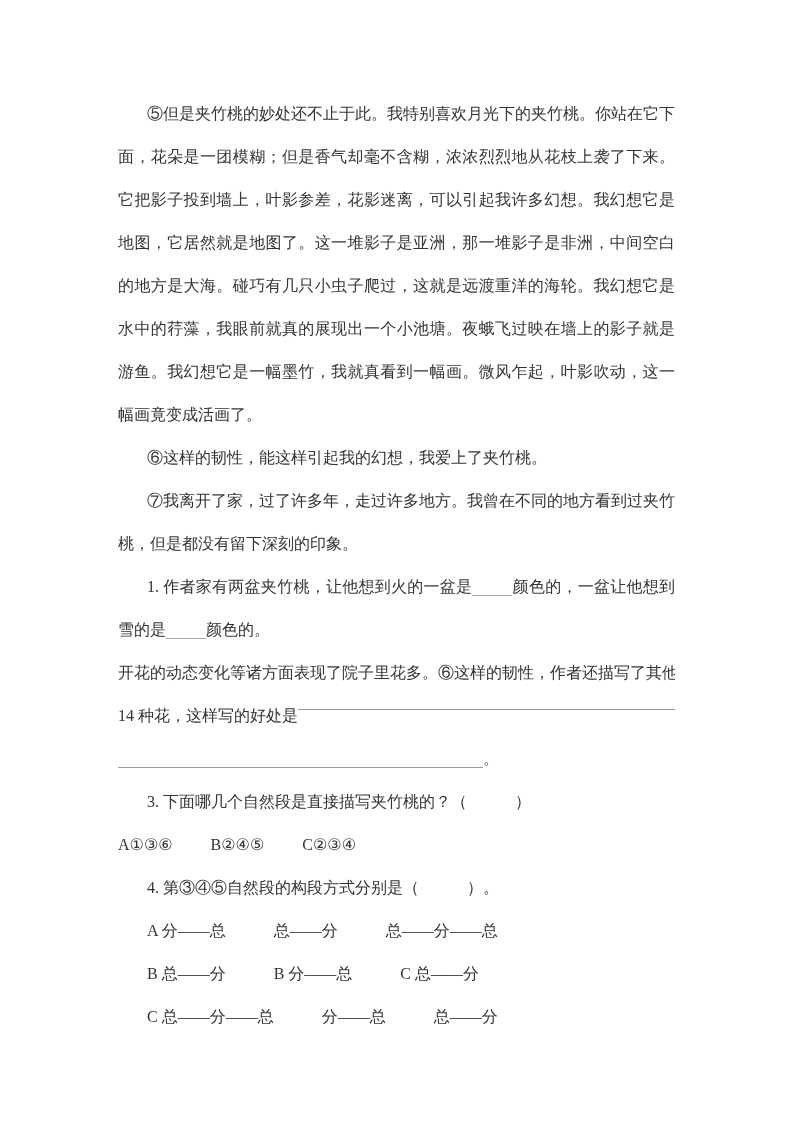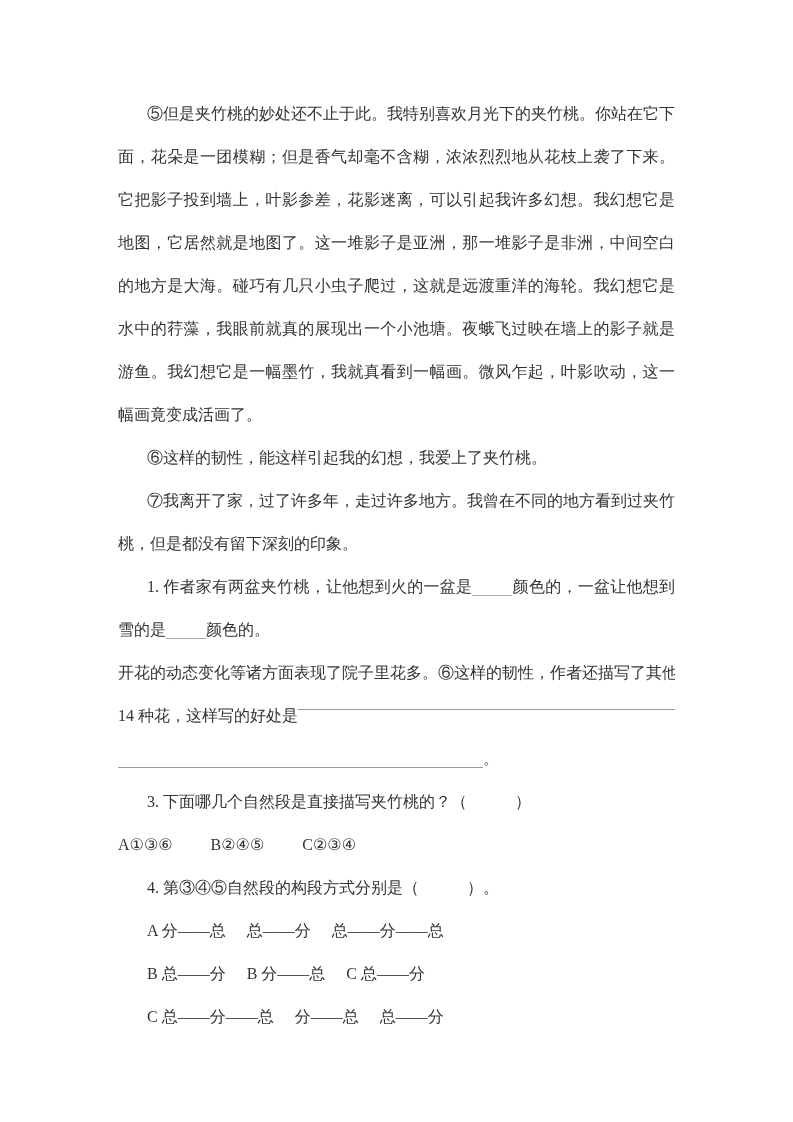--- a/index.html
+++ b/index.html
@@ -55,21 +55,21 @@
   }
   .flexline .fill {
     flex: 1;
     border-bottom: 1px solid #9a9a9a;
     margin-bottom: 12px;
   }
   .period-end {
     color: #555555;
   }
   .options span + span { margin-left: 38px; }
-  .q4row  span + span { margin-left: 21px; font-family: Liberation Serif, serif; }
+  .q4row  span + span { margin-left: 48px; font-family: Liberation Serif, serif; }
   .q4row { padding-left: 29px; }
 </style>
 </head>
 <body>
 
 <div class="sheet">
 
   <p class="para indent">⑤但是夹竹桃的妙处还不止于此。我特别喜欢月光下的夹竹桃。你站在它下面，花朵是一团模糊；但是香气却毫不含糊，浓浓烈烈地从花枝上袭了下来。它把影子投到墙上，叶影参差，花影迷离，可以引起我许多幻想。我幻想它是地图，它居然就是地图了。这一堆影子是亚洲，那一堆影子是非洲，中间空白的地方是大海。碰巧有几只小虫子爬过，这就是远渡重洋的海轮。我幻想它是水中的荇藻，我眼前就真的展现出一个小池塘。夜蛾飞过映在墙上的影子就是游鱼。我幻想它是一幅墨竹，我就真看到一幅画。微风乍起，叶影吹动，这一幅画竟变成活画了。</p>
 
   <p class="para indent">⑥这样的韧性，能这样引起我的幻想，我爱上了夹竹桃。</p>

